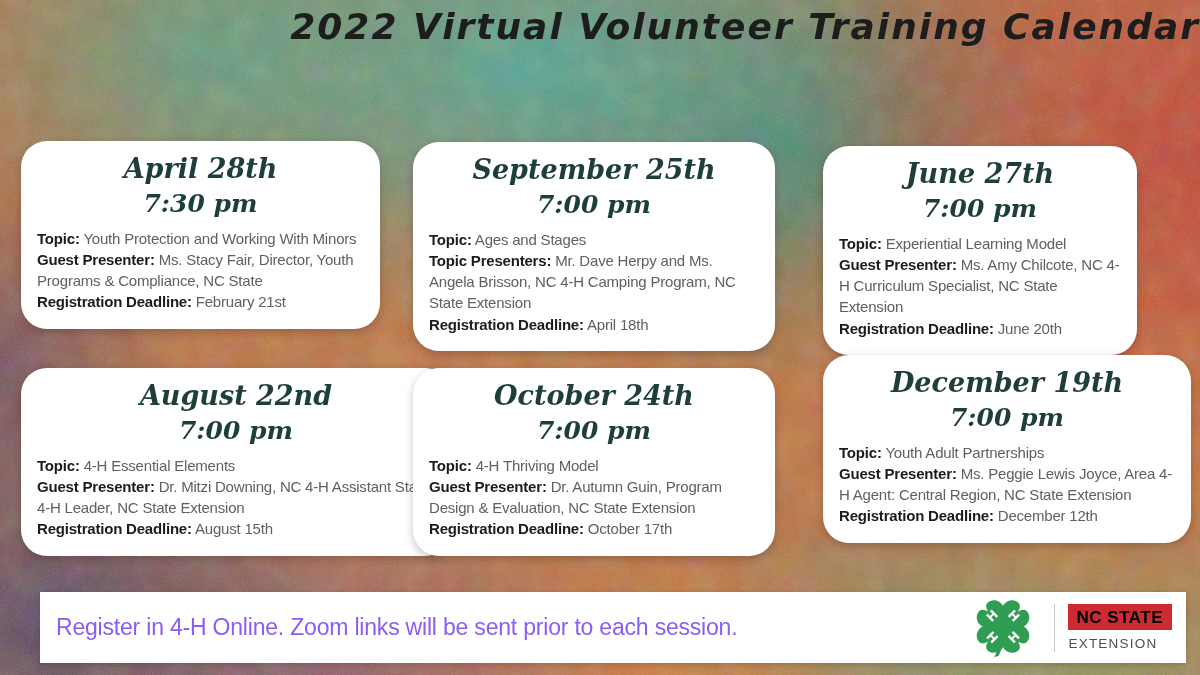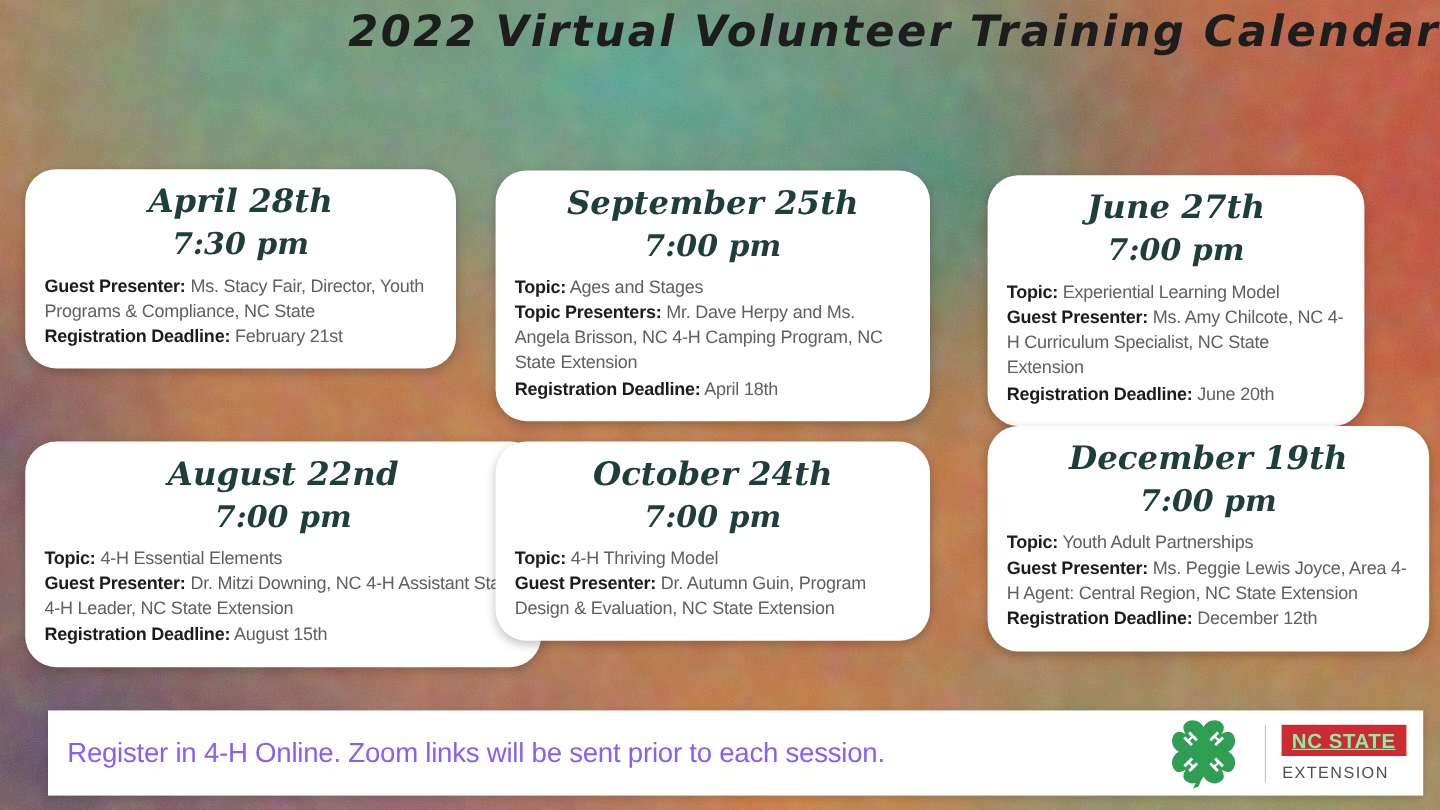--- a/index.html
+++ b/index.html
@@ -71,23 +71,23 @@
     padding:0 14px 0 16px;box-sizing:border-box;
     box-shadow:0 2px 6px rgba(40,20,10,0.2);
   }
   .footer-text{
     font-size:23px;color:#8b5cf6;letter-spacing:-0.2px;
   }
   .logo-group{display:flex;align-items:center;gap:13px;height:100%;}
   .logo-divider{width:1px;height:48px;background:#c7c9cb;}
   .ncstate{display:flex;flex-direction:column;align-items:flex-start;}
   .ncstate-red{
-    background:#cc2b31;color:#86efac;
+    background:#cc2b31;color:#000000;
     font-weight:700;font-size:17px;letter-spacing:0.5px;
-    padding:5px 9px 4px;line-height:1;text-decoration:underline;
+    padding:5px 9px 4px;line-height:1;
   }
   .ncstate-ext{
     color:#4d4f52;font-size:13.5px;letter-spacing:1.2px;
     margin-top:6px;padding-left:1px;font-weight:500;
   }
 </style>
 </head>
 <body>
 
 <div class="poster">
@@ -102,20 +102,21 @@
     </filter>
     <rect class="mottle" width="1200" height="675" filter="url(#mottle)" opacity="0.22"></rect>
     <rect class="grain" width="1200" height="675" filter="url(#grain)" opacity="0.28"></rect>
   </svg>
 
   <h1 class="poster-title">2022 Virtual Volunteer Training Calendar</h1>
 
   <div class="card c1">
     <h2 class="card-date">April 28th</h2>
     <div class="card-time">7:30 pm</div>
+    <p><span class="lbl">Topic:</span> <span>Youth Protection and Working With Minors</span></p>
     <p><span class="lbl">Guest Presenter:</span> <span>Ms. Stacy Fair, Director, Youth Programs &amp; Compliance, NC State</span></p>
     <p><span class="lbl">Registration Deadline:</span> <span>February 21st</span></p>
   </div>
 
   <div class="card c2">
     <h2 class="card-date">September 25th</h2>
     <div class="card-time">7:00 pm</div>
     <p><span class="lbl">Topic:</span> <span>Ages and Stages</span></p>
     <p><span class="lbl">Topic Presenters:</span> <span>Mr. Dave Herpy and Ms. Angela Brisson, NC 4-H Camping Program, NC State Extension</span></p>
     <p><span class="lbl">Registration Deadline:</span> <span>April 18th</span></p>
@@ -135,20 +136,21 @@
     <p><span class="lbl">Topic:</span> <span>4-H Essential Elements</span></p>
     <p><span class="lbl">Guest Presenter:</span> <span>Dr. Mitzi Downing, NC 4-H Assistant State 4-H Leader, NC State Extension</span></p>
     <p><span class="lbl">Registration Deadline:</span> <span>August 15th</span></p>
   </div>
 
   <div class="card c5">
     <h2 class="card-date">October 24th</h2>
     <div class="card-time">7:00 pm</div>
     <p><span class="lbl">Topic:</span> <span>4-H Thriving Model</span></p>
     <p><span class="lbl">Guest Presenter:</span> <span>Dr. Autumn Guin, Program Design &amp; Evaluation, NC State Extension</span></p>
+    <p><span class="lbl">Registration Deadline:</span> <span>October 17th</span></p>
   </div>
 
   <div class="card c6">
     <h2 class="card-date">December 19th</h2>
     <div class="card-time">7:00 pm</div>
     <p><span class="lbl">Topic:</span> <span>Youth Adult Partnerships</span></p>
     <p><span class="lbl">Guest Presenter:</span> <span>Ms. Peggie Lewis Joyce, Area 4-H Agent: Central Region, NC State Extension</span></p>
     <p><span class="lbl">Registration Deadline:</span> <span>December 12th</span></p>
   </div>
 

